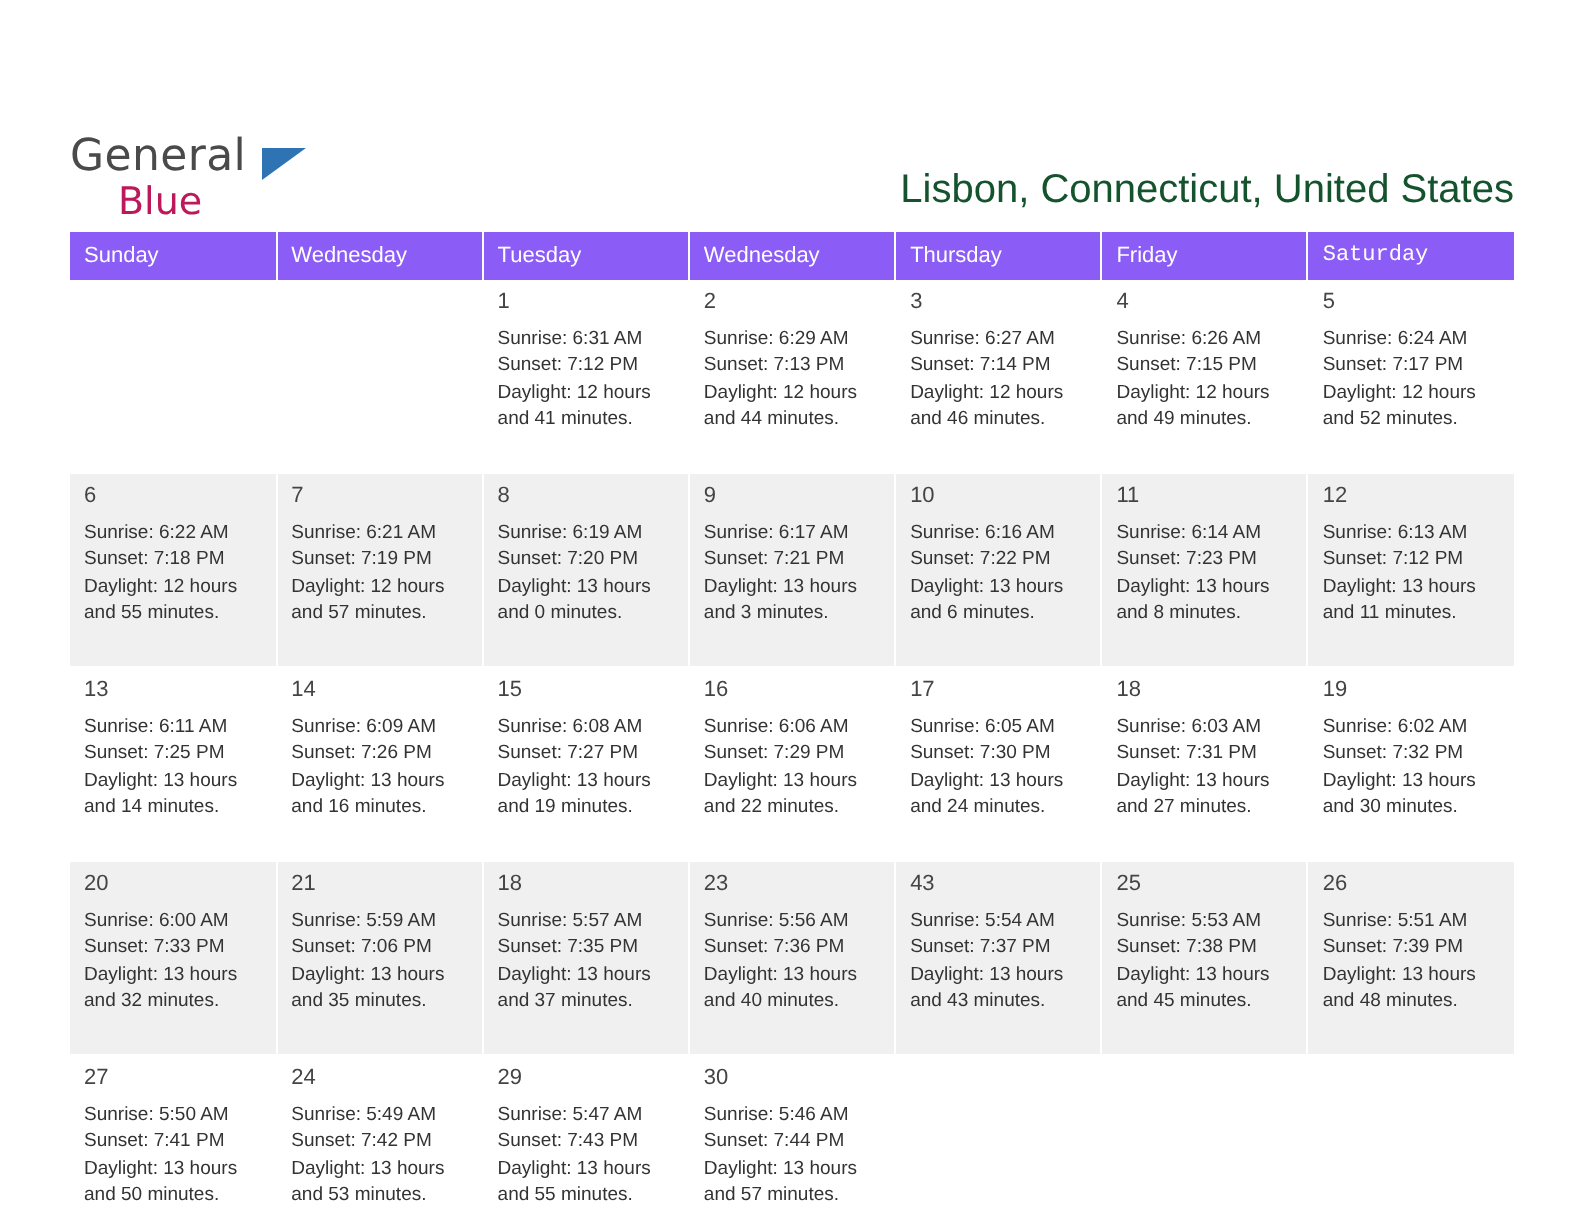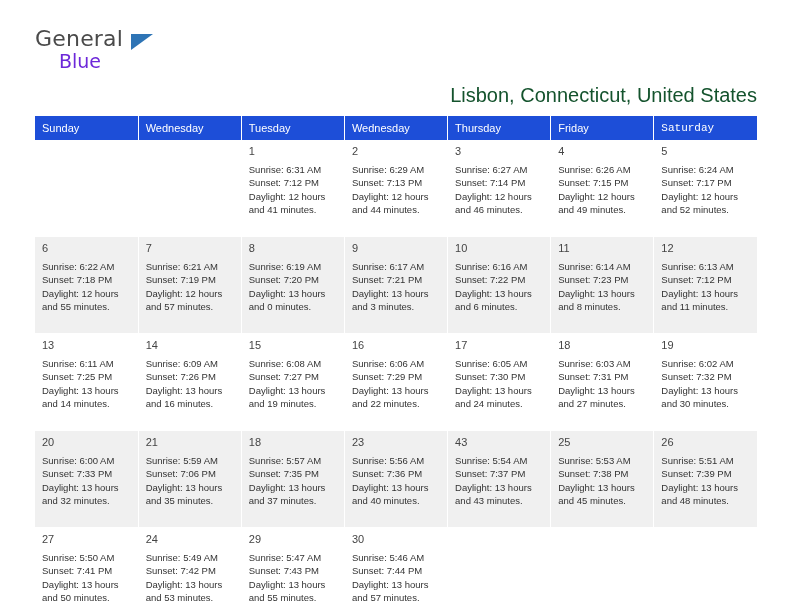--- a/index.html
+++ b/index.html
@@ -26,31 +26,32 @@
     display: flex;
     align-items: flex-start;
     justify-content: space-between;
     height: 46px;
   }
   .logo {
     position: relative;
     width: 120px;
     height: 46px;
     line-height: 1;
+    margin-top: 40px;
   }
   .logo-general {
     font-size: 22px;
     color: #4a4a4a;
     letter-spacing: 0.2px;
     font-family: "DejaVu Sans", sans-serif;
   }
   .logo-blue {
     display: block;
     font-size: 19px;
-    color: #6d28d9;
+    color: #be185d;
     margin-top: 2px;
     margin-left: 24px;
     font-family: "DejaVu Sans", sans-serif;
   }
   .logo-flag {
     position: absolute;
     left: 96px;
     top: 6px;
     width: 0;
     height: 0;
@@ -71,21 +72,21 @@
     color: #14532d;
     margin-top: 10px;
     margin-bottom: 9px;
   }
   table.calendar {
     width: 100%;
     border-collapse: collapse;
     table-layout: fixed;
   }
   table.calendar th {
-    background: #1d4ed8;
+    background: #8b5cf6;
     color: #ffffff;
     font-size: 11px;
     font-weight: normal;
     text-align: left;
     padding: 6px 0 6px 7px;
     border-right: 1px solid #ffffff;
     margin-top: 36px;
   }
   table.calendar th:last-child {
     border-right: none;

